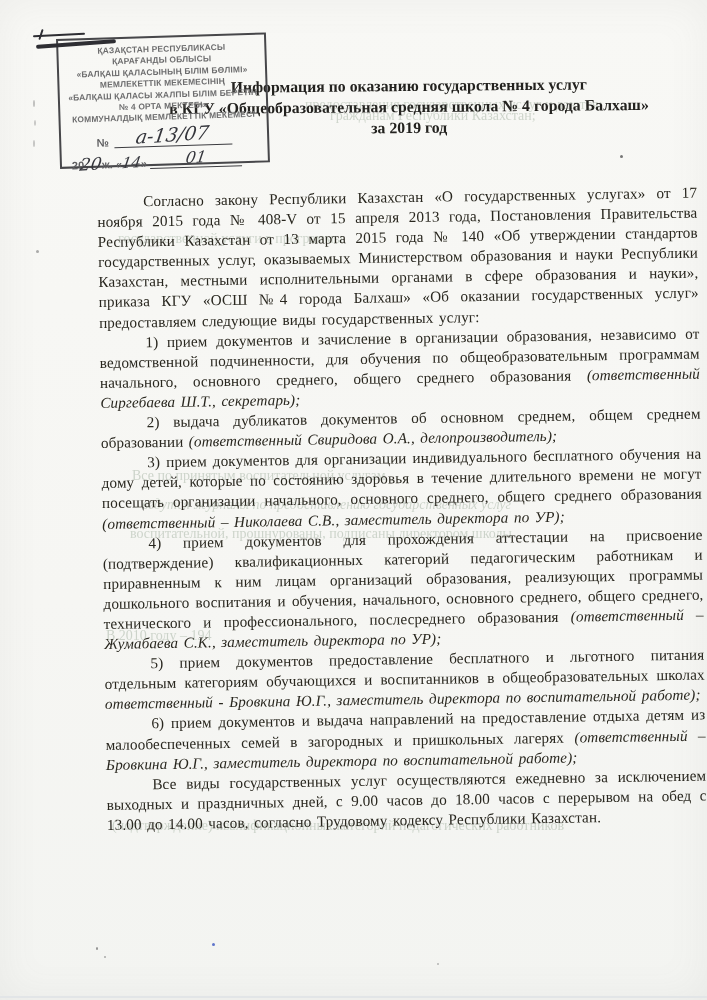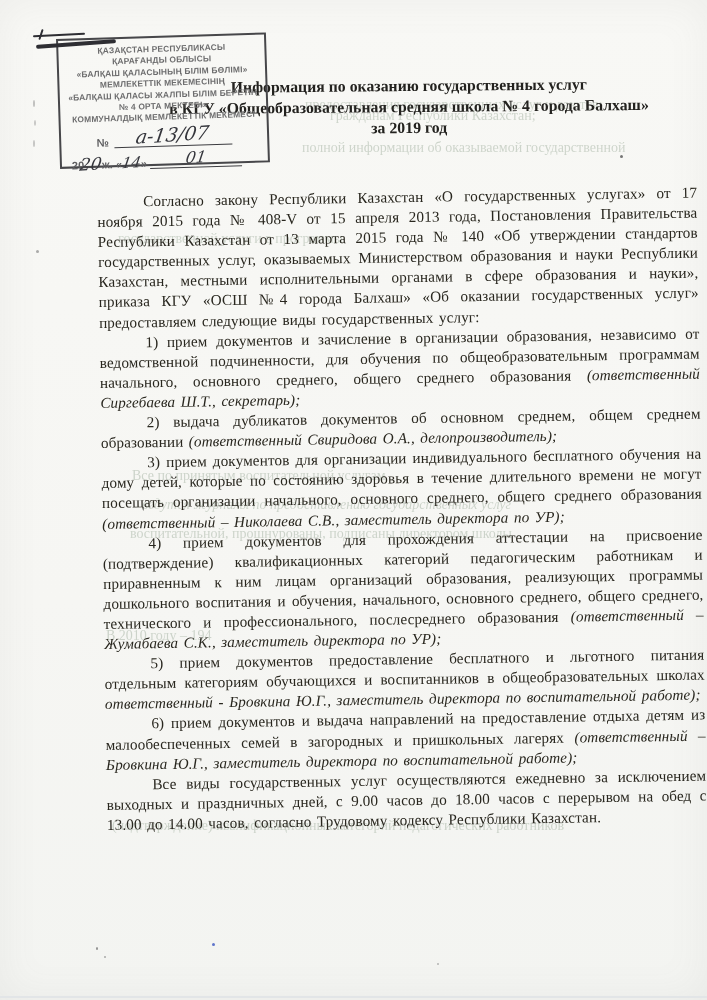--- a/index.html
+++ b/index.html
@@ -53,21 +53,20 @@
   .pen-stroke{position:absolute; background:#2e2e33; border-radius:2px; z-index:4;}
   .speck{position:absolute; border-radius:50%; z-index:4;}
 </style>
 </head>
 <body>
 
 <div class="page">
 
   <div class="ghost" style="left:305px; top:97px;">предоставления государственных услуг и даются:</div>
   <div class="ghost" style="left:330px; top:108px;">гражданам Республики Казахстан;</div>
-  <div class="ghost" style="left:302px; top:140px;">полной информации об оказываемой государственной</div>
   <div class="ghost" style="left:118px; top:231px;">государственной услуги в программы</div>
   <div class="ghost" style="left:132px; top:468px;">Все по принятым воспитательной услугам</div>
   <div class="ghost" style="left:142px; top:497px;font-style:italic;">ведутся журналы по предоставлению государственных услуг</div>
   <div class="ghost" style="left:130px; top:526px;">воспитательной, прошнурованы, подписаны директором школы</div>
   <div class="ghost" style="left:106px; top:628px;">В 2010 году – 194</div>
   <div class="ghost" style="left:112px; top:818px;">(подтверждение) квалификационных категорий педагогических работников</div>
 
   <div class="stamp">
     <div class="stamp-line">ҚАЗАҚСТАН РЕСПУБЛИКАСЫ</div>
     <div class="stamp-line">ҚАРАҒАНДЫ ОБЛЫСЫ</div>

